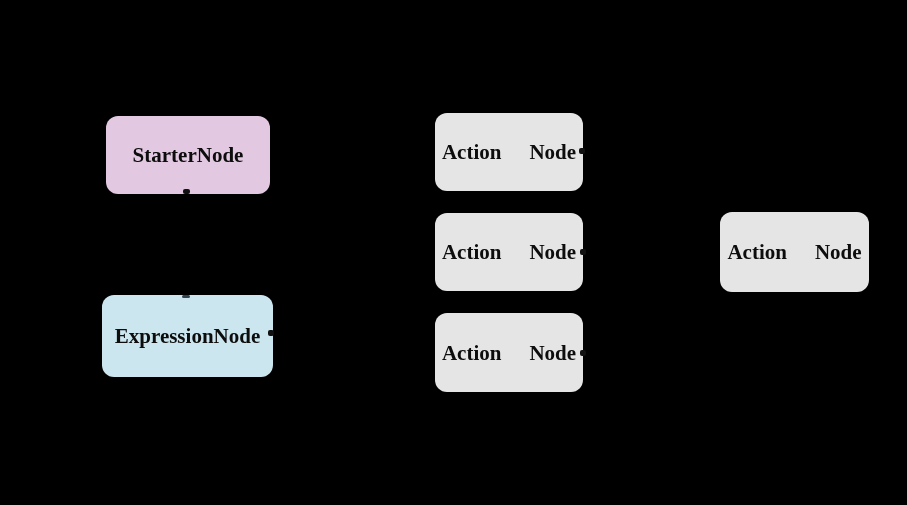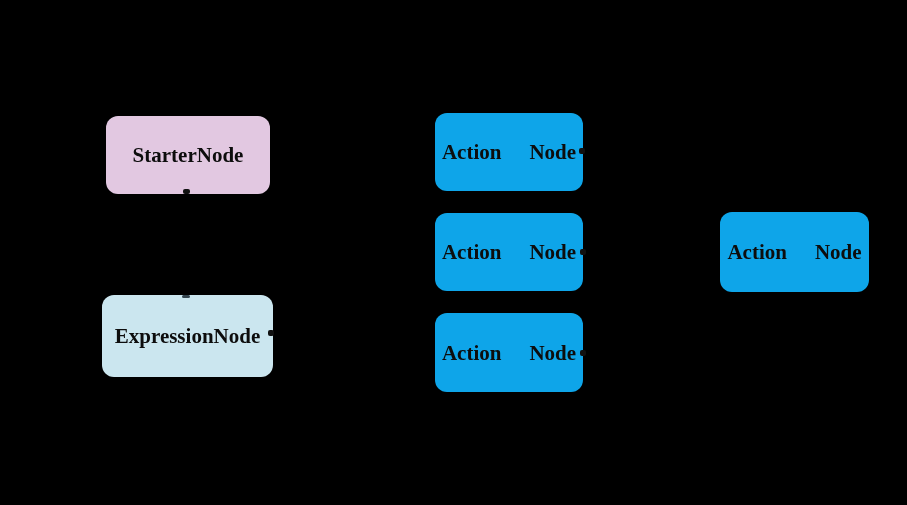--- a/index.html
+++ b/index.html
@@ -24,21 +24,21 @@
     justify-content: center;
     text-align: center;
     color: #0d0d0d;
     font-weight: bold;
     font-size: 21px;
     line-height: 30px;
     box-sizing: border-box;
   }
   .node.starter    { background: #e2c8e1; }
   .node.expression { background: #cbe6ef; }
-  .node.action     { background: #0ea5e9; gap: 28px; }
+  .node.action     { background: #e5e5e5; gap: 28px; }
   .dot {
     position: absolute;
     background: #111111;
     border-radius: 2px;
   }
   .dot.faint { background: #32434d; }
 </style>
 </head>
 <body>
 

